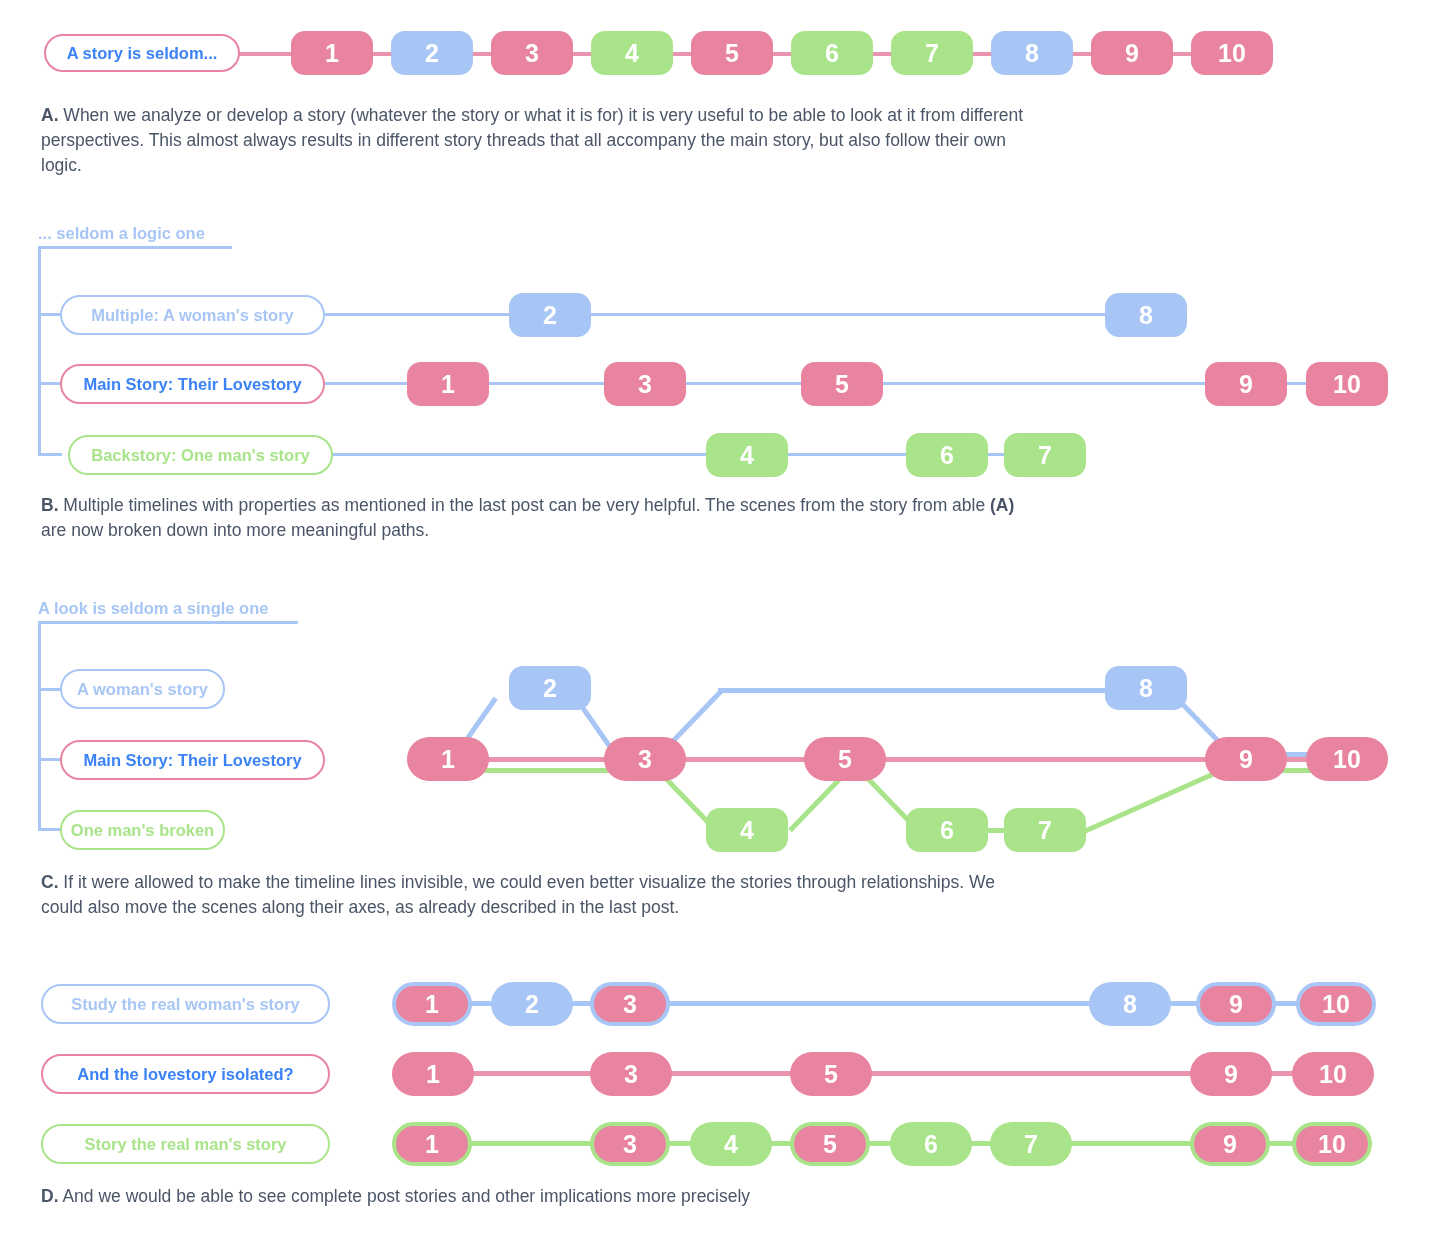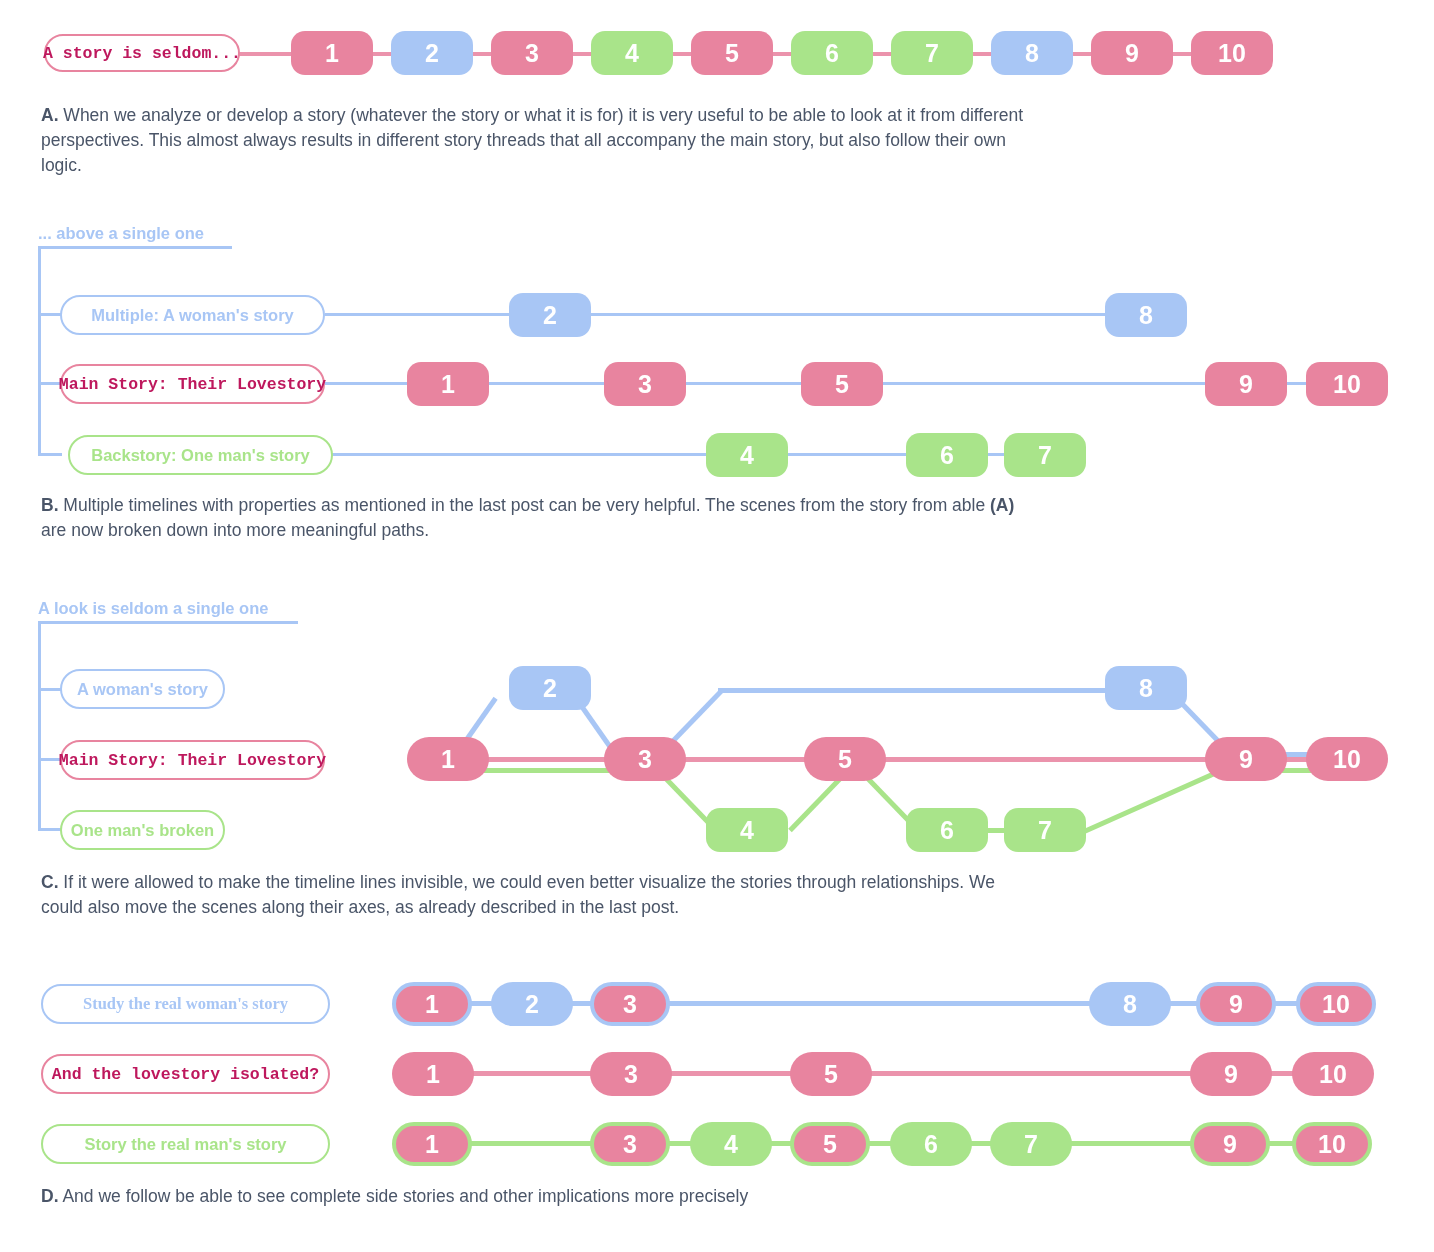--- a/index.html
+++ b/index.html
@@ -50,21 +50,21 @@
     height:40px;
     border-radius:20px;
     background:#ffffff;
     display:flex; align-items:center; justify-content:center;
     font-weight:bold;
     font-size:16.5px;
     box-sizing:border-box;
     z-index:6;
     white-space:nowrap;
   }
-  .label.pink{border:2.5px solid #e8849f; color:#be185d;font-family:Liberation Mono, monospace;}
+  .label.pink{border:2.5px solid #e8849f; color:#3b82f6;}
   .label.blue{border:2.5px solid #a8c6f5; color:#a8c6f5;}
   .label.green{border:2.5px solid #a9e48a; color:#a9e48a;}
 
   
   .treehead{
     position:absolute;
     font-weight:bold;
     font-size:16.5px;
     color:#a8c6f5;
     white-space:nowrap;
@@ -134,21 +134,21 @@
         <span>10</span>
       </div>
 
     <div class="caption" style="left:41px; top:103px;">
       <b>A.</b><span> When we analyze or develop a story (whatever the story or what it is for) it is very useful to be able to look at it from different perspectives. This almost always results in different story threads that all accompany the main story, but also follow their own logic.</span>
     </div>
   </div>
 
   <div>
     <div class="treehead" style="left:38px; top:224px;">
-      <span>... above a single one</span>
+      <span>... seldom a logic one</span>
     </div>
     <div class="treeline" style="left:38px; top:246px; width:194px; height:3px;"></div>
     <div class="treeline" style="left:38px; top:246px; width:3px; height:210px;"></div>
     <div class="treeline" style="left:38px; top:313px; width:24px; height:3px;"></div>
     <div class="treeline" style="left:38px; top:382px; width:24px; height:3px;"></div>
     <div class="treeline" style="left:38px; top:453px; width:24px; height:3px;"></div>
 
     <div class="seg blue" style="left:325px; top:313px; width:189px; height:3px;"></div>
     <div class="seg blue" style="left:586px; top:313px; width:523px; height:3px;"></div>
 
@@ -289,21 +289,21 @@
   </div>
 
   <div>
 
     <div class="seg blue" style="left:455px; top:1001px; width:40px; height:5px;"></div>
     <div class="seg blue" style="left:565px; top:1001px; width:40px; height:5px;"></div>
     <div class="seg blue" style="left:665px; top:1001px; width:430px; height:5px;"></div>
     <div class="seg blue" style="left:1160px; top:1001px; width:40px; height:5px;"></div>
     <div class="seg blue" style="left:1270px; top:1001px; width:32px; height:5px;"></div>
 
-    <div class="label blue" style="left:41px; top:984px; width:289px;font-family:Liberation Serif, serif;">
+    <div class="label blue" style="left:41px; top:984px; width:289px;">
       <span>Study the real woman's story</span>
     </div>
     <div class="node pink ob" style="left:392px; top:982px; width:80px;">
         <span>1</span>
       </div>
     <div class="node blue" style="left:491px; top:982px; width:82px;">
         <span>2</span>
       </div>
     <div class="node pink ob" style="left:590px; top:982px; width:80px;">
         <span>3</span>
@@ -372,17 +372,17 @@
         <span>7</span>
       </div>
     <div class="node pink og" style="left:1190px; top:1122px; width:80px;">
         <span>9</span>
       </div>
     <div class="node pink og" style="left:1292px; top:1122px; width:80px;">
         <span>10</span>
       </div>
 
     <div class="caption" style="left:41px; top:1184px;">
-      <b>D.</b><span> And we follow be able to see complete side stories and other implications more precisely</span>
+      <b>D.</b><span> And we would be able to see complete post stories and other implications more precisely</span>
     </div>
   </div>
 
 </div>
 
 </body></html>

